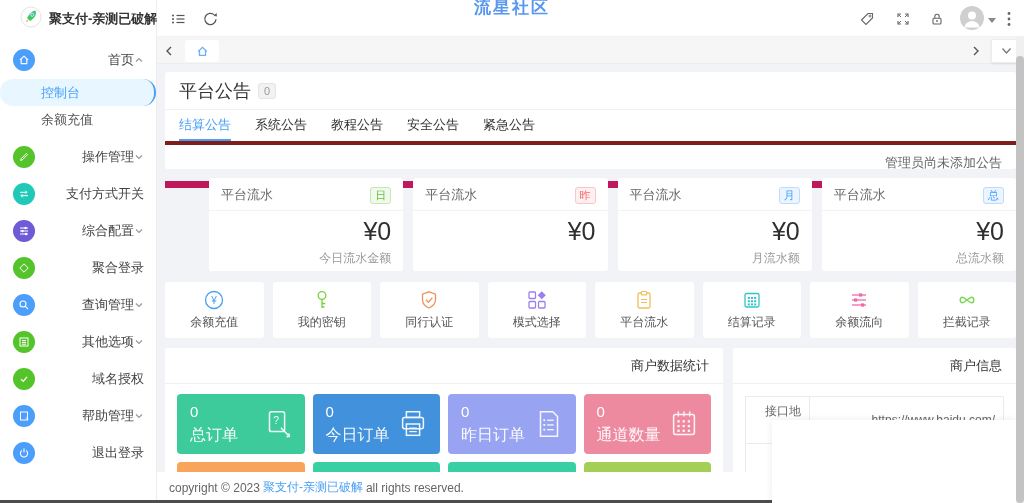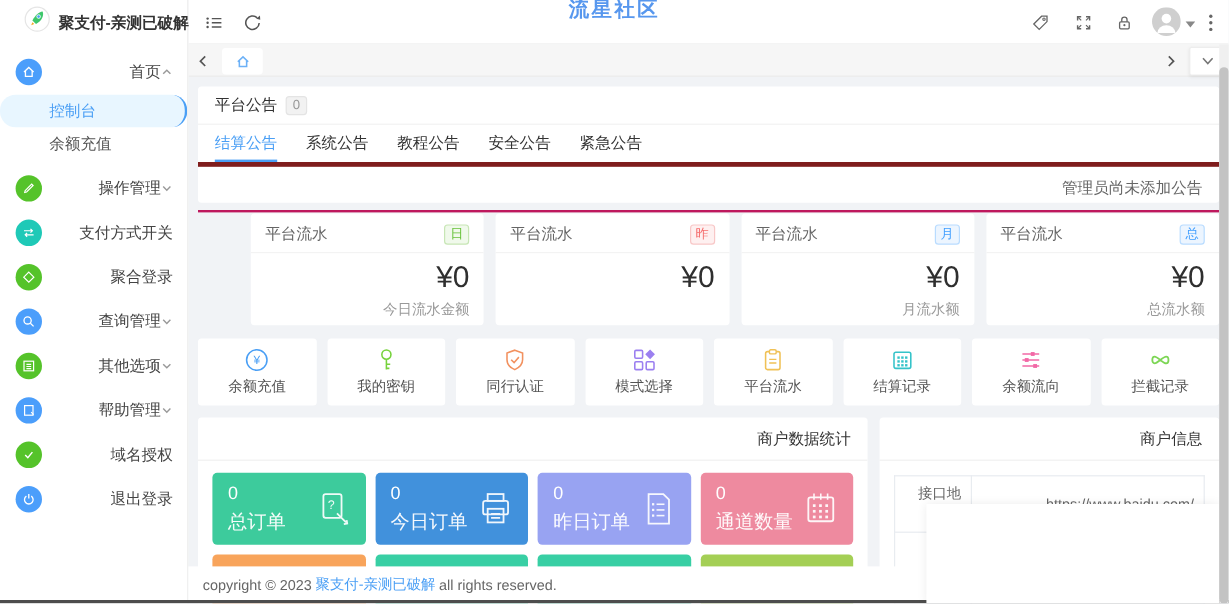--- a/index.html
+++ b/index.html
@@ -32,26 +32,26 @@
   .tb-chev { position:absolute; top:0; height:27px; width:20px; display:flex; align-items:center; justify-content:center; color:#555; font-size:12px; cursor:pointer; }
   .tab-chip { position:absolute; left:28px; top:3px; width:34px; height:22px; background:#fff; border-radius:3px; display:flex; align-items:center; justify-content:center; cursor:pointer; }
   .dd-btn { position:absolute; right:3px; top:2px; width:30px; height:24px; background:#fff; border:1px solid #ededed; border-radius:2px; box-shadow:0 1px 3px rgba(0,0,0,.08); display:flex; align-items:center; justify-content:center; cursor:pointer; }
 
   
   .content { position:absolute; left:157px; right:0; top:64px; bottom:0; background:#f1f3f6; }
   .card { background:#fff; border-radius:3px; }
 
   .ann { position:absolute; left:8px; top:8px; width:851px; height:97px; }
   .ann-head { display:flex; align-items:center; gap:7px; padding:7px 14px 6px; border-bottom:1px solid #f2f2f2; }
-  .ann-title { font-size:13px; color:#333; }
+  .ann-title { font-size:18px; color:#333; }
   .ann-badge { font-size:11px; color:#999; background:#f2f2f2; border:1px solid #e4e4e4; border-radius:3px; padding:0 5px; line-height:14px; }
   .ann-tabs { display:flex; border-bottom:4px solid #7f1d1d; padding:0 14px; }
   .ann-tab { font-size:13px; color:#333; padding:6px 0 5px; margin-right:24px; cursor:pointer; border-bottom:2px solid transparent; }
   .ann-tab.active { color:#4a9ff5; border-bottom-color:#4a9ff5; }
-  .ann-body { font-size:13px; color:#666; padding:9px 14px; border-bottom:2px solid #be185d; }
+  .ann-body { font-size:13px; color:#666; padding:9px 14px; border-bottom:7px solid #be185d; }
 
   .stats { position:absolute; left:8px; top:114px; width:851px; height:90px; display:grid; grid-template-columns:repeat(4,1fr); gap:10px;padding-left:44px; }
   .stat-card { background:#fff; border-radius:3px; position:relative; }
   .stat-head { display:flex; justify-content:space-between; align-items:center; padding:8px 12px 6px; border-bottom:1px solid #f3f3f3; }
   .stat-title { font-size:13px; color:#666; }
   .sbadge { font-size:11px; line-height:15px; padding:0 4px; border-radius:3px; border:1px solid; }
   .b-green { color:#67c23a; background:#f0f9eb; border-color:#c7e6b5; }
   .b-red { color:#f56c6c; background:#fef0f0; border-color:#f8c7c7; }
   .b-blue { color:#409eff; background:#ecf5ff; border-color:#b9dcff; }
   .stat-val { font-size:25px; color:#2f2f2f; padding:6px 12px 0; }
@@ -136,20 +136,38 @@
         </div>
         <div class="side-item">
           <span class="icircle c-teal">
               <svg width="12" height="12" viewBox="0 0 12 12">
                 <path d="M2 4.3 H9 M7.4 2.7 L9 4.3 7.4 5.9 M10 7.7 H3 M4.6 6.1 L3 7.7 l1.6 1.6" fill="none" stroke="#fff" stroke-width="1"></path>
               </svg>
             </span>
           <span class="silabel">支付方式开关</span>
         </div>
         <div class="side-item">
+          <span class="icircle c-purple">
+              <svg width="12" height="12" viewBox="0 0 12 12">
+                <g stroke="#fff" stroke-width="1">
+                  <line x1="2" y1="3" x2="10" y2="3"></line>
+                  <line x1="2" y1="6" x2="10" y2="6"></line>
+                  <line x1="2" y1="9" x2="10" y2="9"></line>
+                </g>
+                <circle cx="7.5" cy="3" r="1.2" fill="#fff"></circle>
+                <circle cx="4.5" cy="6" r="1.2" fill="#fff"></circle>
+                <circle cx="8" cy="9" r="1.2" fill="#fff"></circle>
+              </svg>
+            </span>
+          <span class="silabel">综合配置</span>
+          <svg width="10" height="10" viewBox="0 0 10 10">
+              <polyline points="2,3.5 5,6.5 8,3.5" fill="none" stroke="#999" stroke-width="1.2"></polyline>
+            </svg>
+        </div>
+        <div class="side-item">
           <span class="icircle c-green">
               <svg width="12" height="12" viewBox="0 0 12 12">
                 <path d="M6 1.8 L10.2 6 6 10.2 1.8 6 Z" fill="none" stroke="#fff" stroke-width="1"></path>
               </svg>
             </span>
           <span class="silabel">聚合登录</span>
         </div>
         <div class="side-item">
           <span class="icircle c-blue">
               <svg width="12" height="12" viewBox="0 0 12 12">
@@ -170,38 +188,38 @@
                 <line x1="4" y1="6.4" x2="8" y2="6.4" stroke="#fff"></line>
                 <line x1="4" y1="8.2" x2="8" y2="8.2" stroke="#fff"></line>
               </svg>
             </span>
           <span class="silabel">其他选项</span>
           <svg width="10" height="10" viewBox="0 0 10 10">
               <polyline points="2,3.5 5,6.5 8,3.5" fill="none" stroke="#999" stroke-width="1.2"></polyline>
             </svg>
         </div>
         <div class="side-item">
+          <span class="icircle c-green">
+              <svg width="12" height="12" viewBox="0 0 12 12">
+                <polyline points="3,6.2 5.2,8.4 9,3.8" fill="none" stroke="#fff" stroke-width="1.2"></polyline>
+              </svg>
+            </span>
+          <span class="silabel">域名授权</span>
+        </div>
+        <div class="side-item">
           <span class="icircle c-blue">
               <svg width="12" height="12" viewBox="0 0 12 12">
                 <rect x="2.5" y="2" width="7" height="8" fill="none" stroke="#fff" stroke-width="1"></rect>
                 <path d="M8 7.5 l2 2" stroke="#fff" stroke-width="1"></path>
               </svg>
             </span>
           <span class="silabel">帮助管理</span>
           <svg width="10" height="10" viewBox="0 0 10 10">
               <polyline points="2,3.5 5,6.5 8,3.5" fill="none" stroke="#999" stroke-width="1.2"></polyline>
             </svg>
-        </div>
-        <div class="side-item">
-          <span class="icircle c-green">
-              <svg width="12" height="12" viewBox="0 0 12 12">
-                <polyline points="3,6.2 5.2,8.4 9,3.8" fill="none" stroke="#fff" stroke-width="1.2"></polyline>
-              </svg>
-            </span>
-          <span class="silabel">域名授权</span>
         </div>
         <div class="side-item">
           <span class="icircle c-blue">
               <svg width="12" height="12" viewBox="0 0 12 12">
                 <path d="M4 3.4 A3.6 3.6 0 1 0 8 3.4" fill="none" stroke="#fff" stroke-width="1.1"></path>
                 <line x1="6" y1="1.6" x2="6" y2="5.4" stroke="#fff" stroke-width="1.1"></line>
               </svg>
             </span>
           <span class="silabel">退出登录</span>
         </div>

